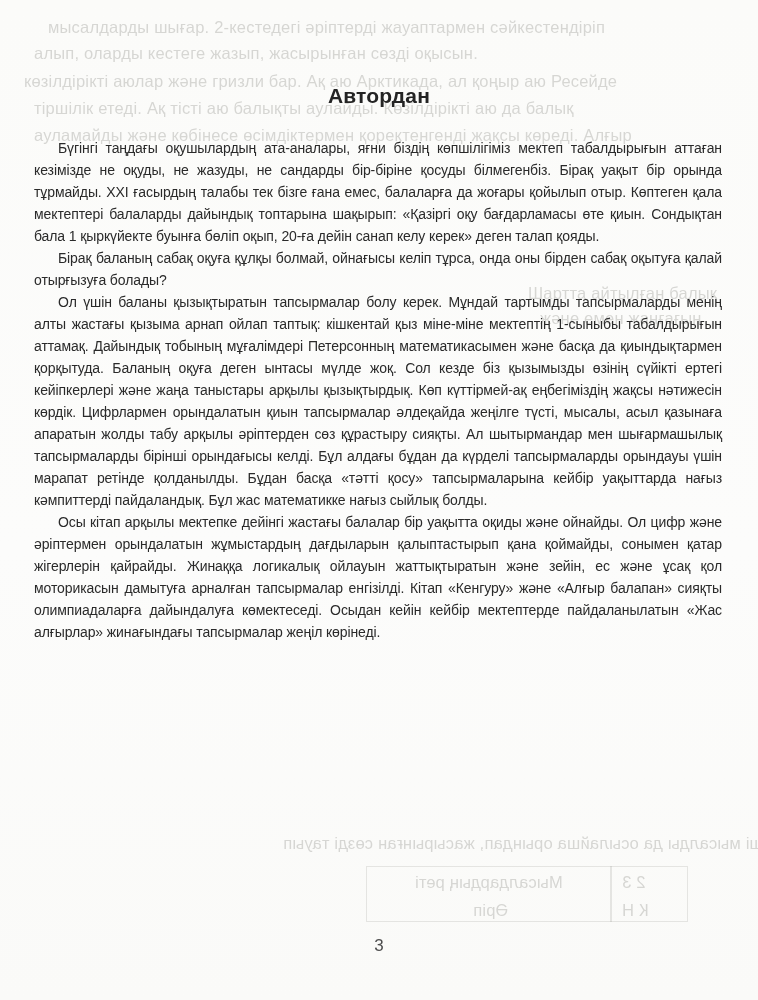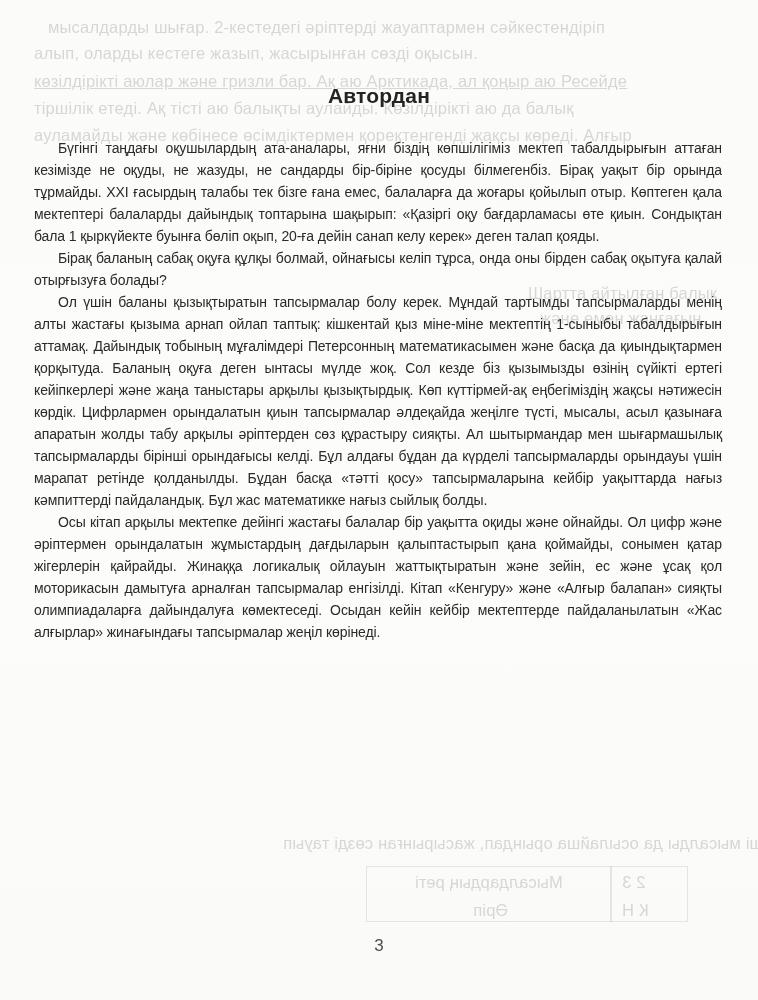--- a/index.html
+++ b/index.html
@@ -87,21 +87,21 @@
 <body>
 
 <div class="page">
 
   <div class="bleed-layer" id="bleed-layer">
 
     <div class="bleed-box" style="left:366px; top:866px; width:320px; height:54px;"></div>
     <div class="bleed-box" style="left:610px; top:866px; width:0px; height:54px;"></div>
   <span class="bleed" style="left: 48px; top: 18px;">мысалдарды шығар. 2-кестедегі әріптерді жауаптармен сәйкестендіріп</span>
       <span class="bleed" style="left: 34px; top: 44px; text-align: center;">алып, оларды кестеге жазып, жасырынған сөзді оқысын.</span>
-      <span class="bleed" style="left: 34px; top: 72px; text-decoration: underline;">көзілдірікті аюлар және гризли бар. Ақ аю Арктикада, ал қоңыр аю Ресейде</span>
+      <span class="bleed" style="left: 24px; top: 72px;">көзілдірікті аюлар және гризли бар. Ақ аю Арктикада, ал қоңыр аю Ресейде</span>
       <span class="bleed" style="left: 34px; top: 99px;">тіршілік етеді. Ақ тісті аю балықты аулайды. Көзілдірікті аю да балық</span>
       <span class="bleed" style="left: 34px; top: 126px;">ауламайды және көбінесе өсімдіктермен қоректенгенді жақсы көреді. Алғыр</span>
       <span class="bleed" style="left: 540px; top: 309px;">және емен жаңғағын</span>
       <span class="bleed" style="left: 528px; top: 284px;">Шартта айтылған балық</span>
       <span class="bleed mirrored" style="left: 283px; top: 834px;">Үшінші мысалды да осылайша орындап, жасырынған сөзді тауып</span>
       <span class="bleed mirrored" style="left: 415px; top: 873px;">Мысалдардың реті</span>
       <span class="bleed mirrored" style="left: 622px; top: 873px;">2    3</span>
       <span class="bleed mirrored" style="left: 473px; top: 901px;">Әріп</span>
       <span class="bleed mirrored" style="left: 622px; top: 901px;">К    Н</span>
     </div>

